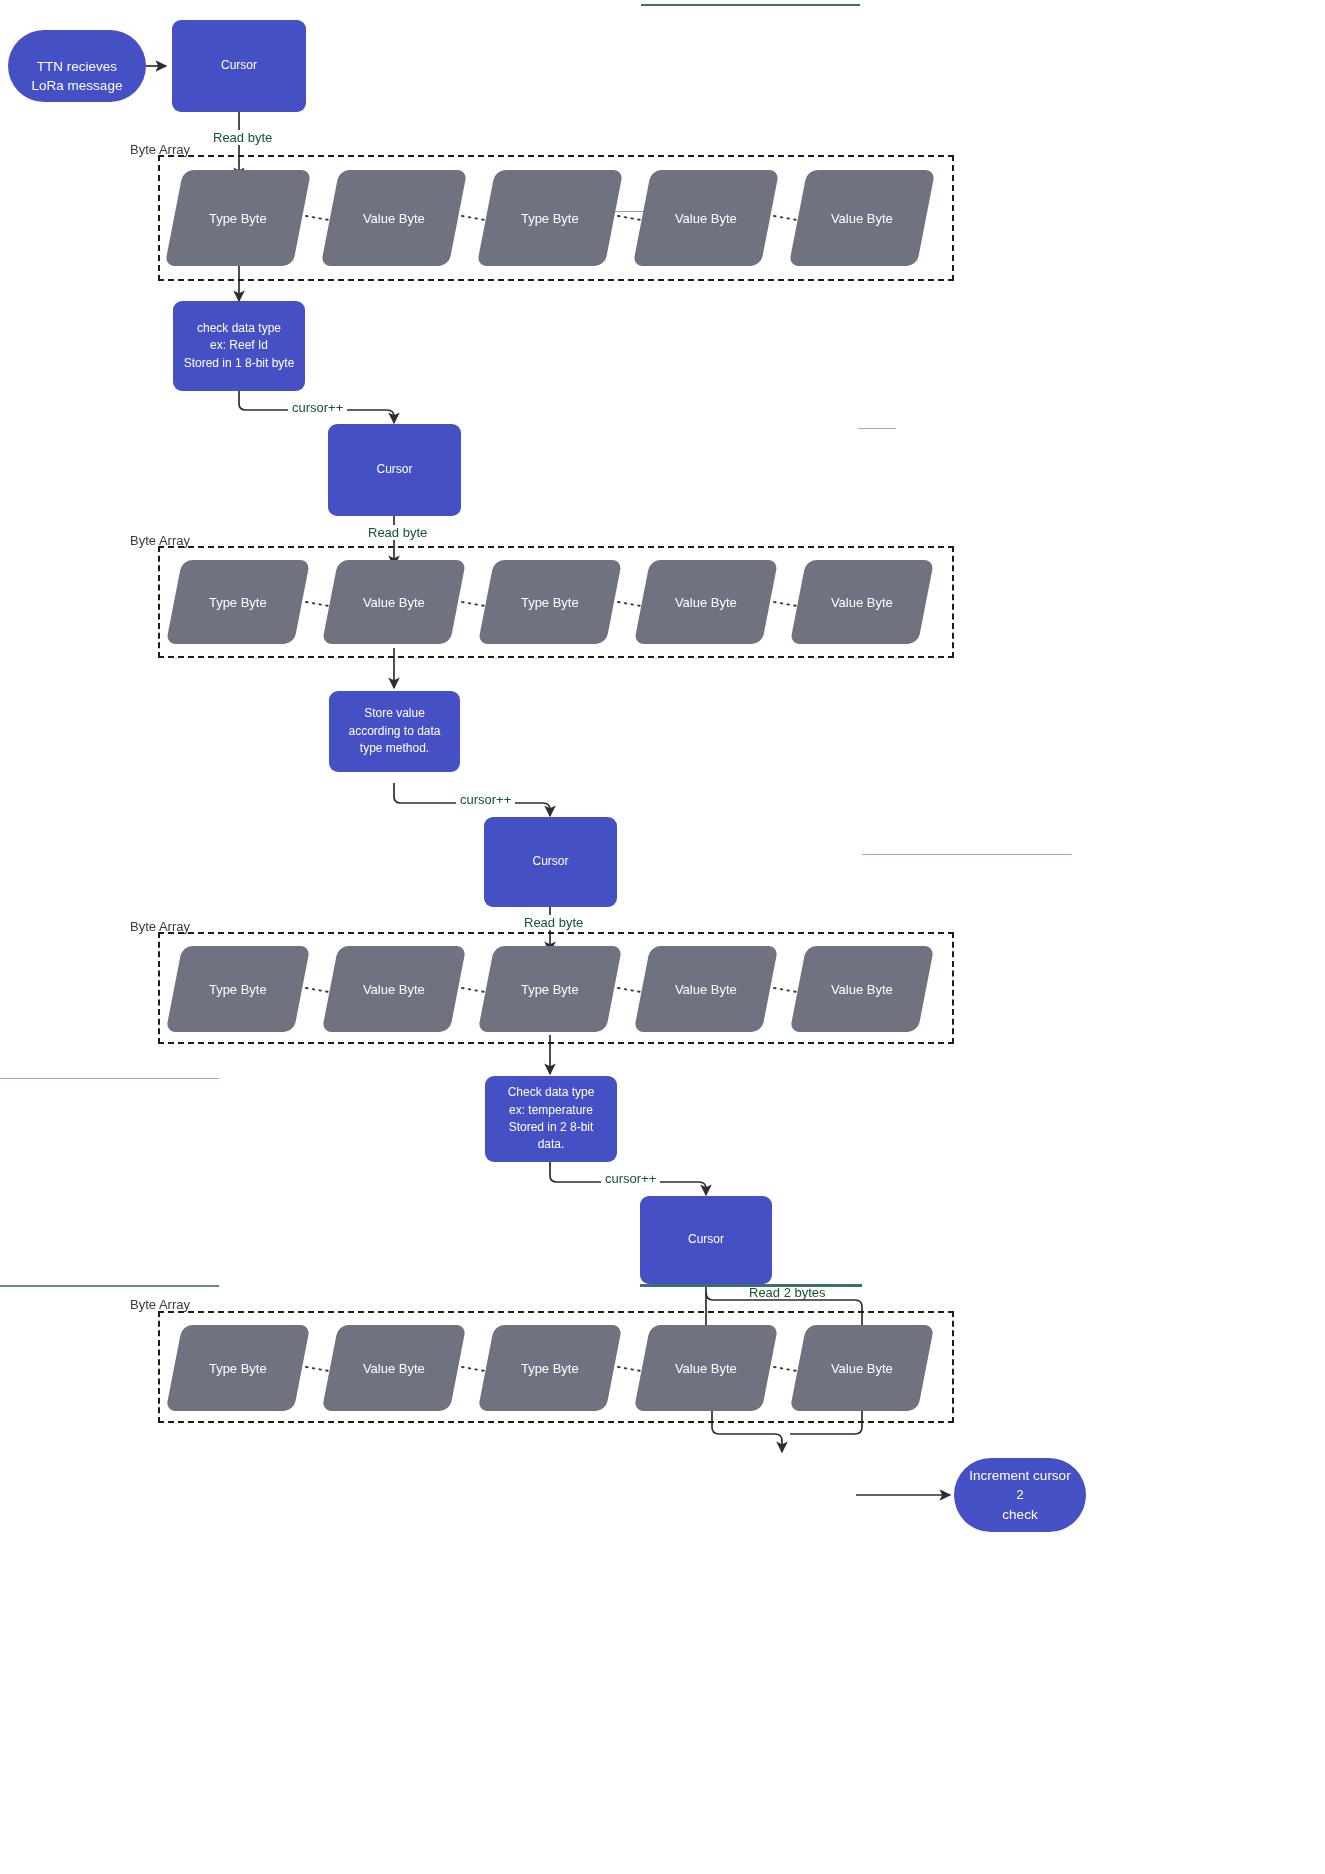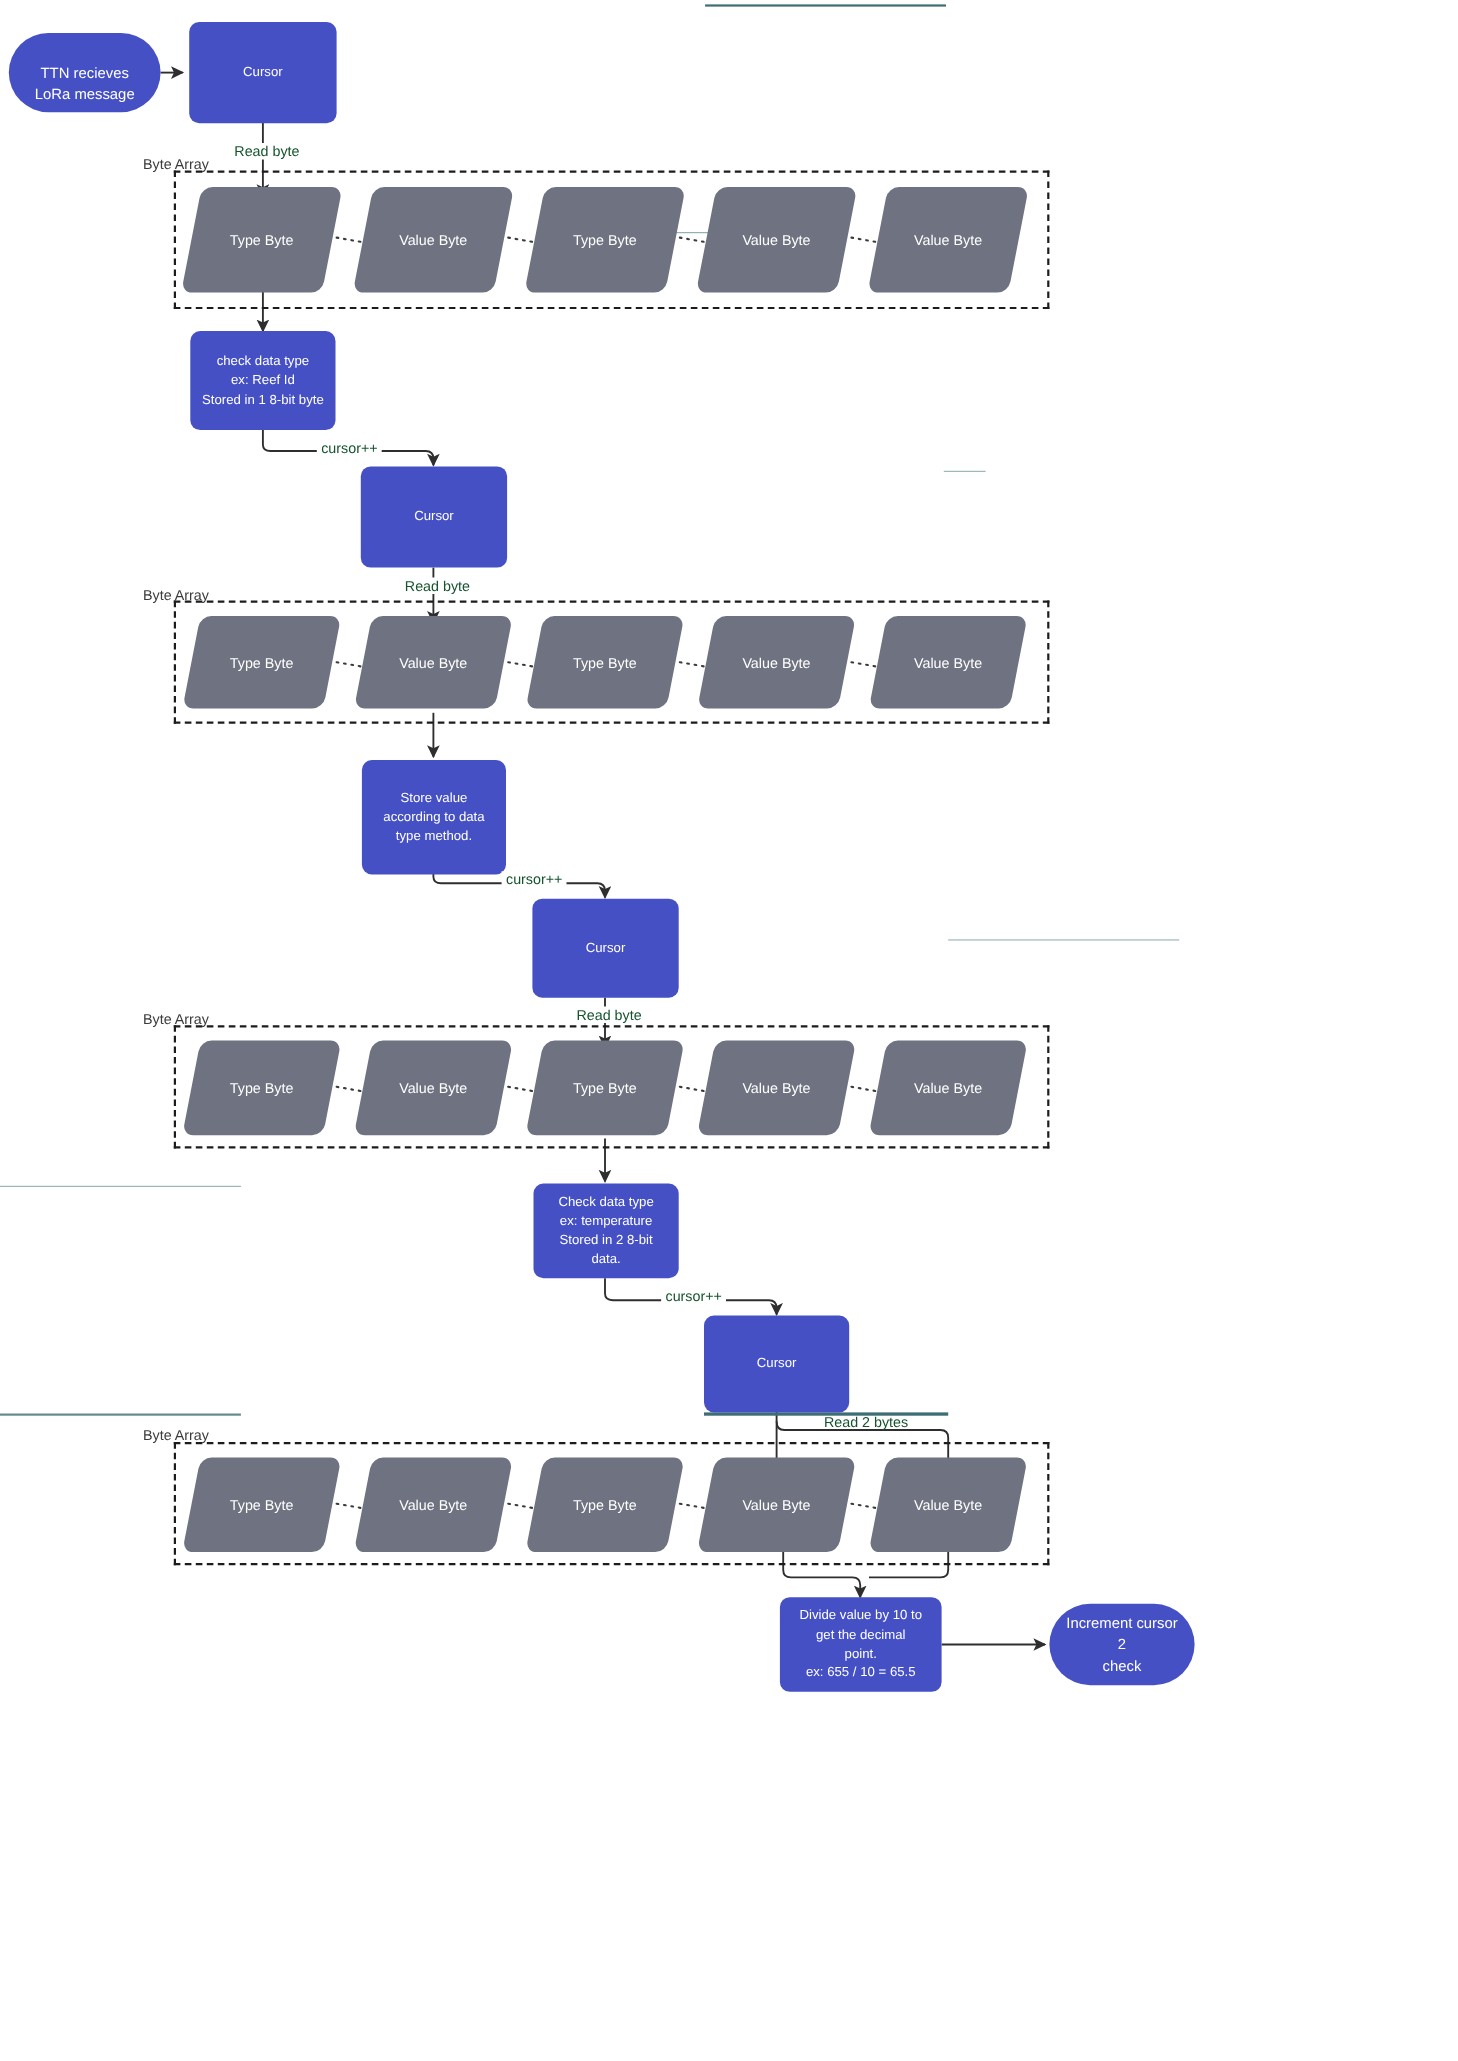--- a/index.html
+++ b/index.html
@@ -175,21 +175,21 @@
   <div class="byte" style="left:486px;top:560px;width:128px;height:84px;">
     <span>Type Byte</span>
     </div>
   <div class="byte" style="left:642px;top:560px;width:128px;height:84px;">
     <span>Value Byte</span>
     </div>
   <div class="byte" style="left:798px;top:560px;width:128px;height:84px;">
     <span>Value Byte</span>
     </div>
 
-  <div class="node proc" style="left:329px;top:691px;width:131px;height:104px;flex-direction:column;">
+  <div class="node proc" style="left:329px;top:691px;width:131px;height:81px;flex-direction:column;">
     <span>Store value</span>
     <span>according to data</span>
     <span>type method.</span>
   </div>
   <div class="edge-label" style="left:456px;top:792px;">cursor++</div>
 
   <div class="node proc" style="left:484px;top:817px;width:133px;height:90px;">
     <span>Cursor</span>
   </div>
   <div class="edge-label" style="left:520px;top:915px;">Read byte</div>
@@ -236,25 +236,19 @@
   <div class="byte" style="left:486px;top:1325px;width:128px;height:86px;">
     <span>Type Byte</span>
     </div>
   <div class="byte" style="left:642px;top:1325px;width:128px;height:86px;">
     <span>Value Byte</span>
     </div>
   <div class="byte" style="left:798px;top:1325px;width:128px;height:86px;">
     <span>Value Byte</span>
     </div>
 
-  <div class="node proc" style="left:709px;top:1452px;width:147px;height:86px;flex-direction:column;">
-    <span>Divide value by 10 to</span>
-    <span>get the decimal</span>
-    <span>point.</span>
-    <span>ex: 655 / 10 = 65.5</span>
-  </div>
 
   <div class="node terminator" style="left:954px;top:1458px;width:132px;height:74px;flex-direction:column;">
     <span>Increment cursor 2</span>
     <span>check</span>
   </div>
 
 </div>
 
 </body></html>

